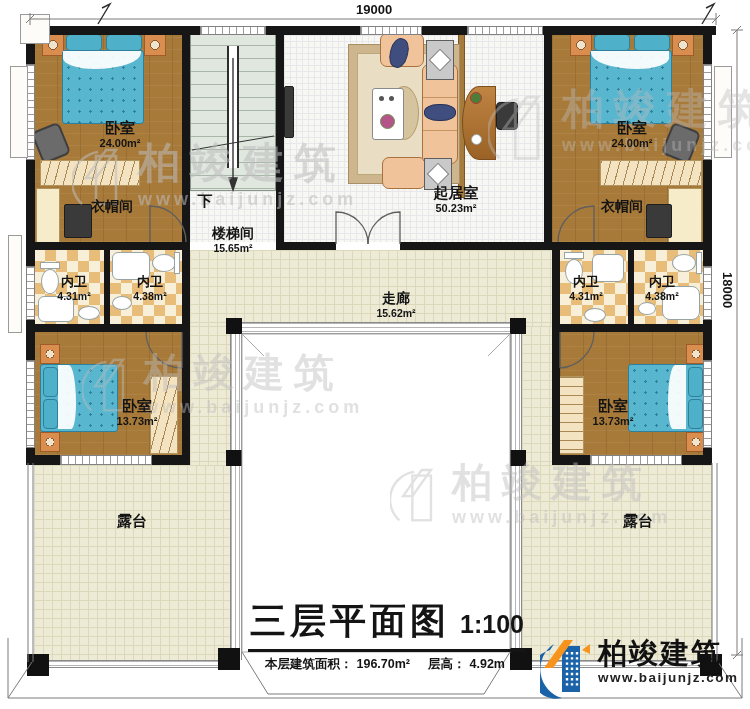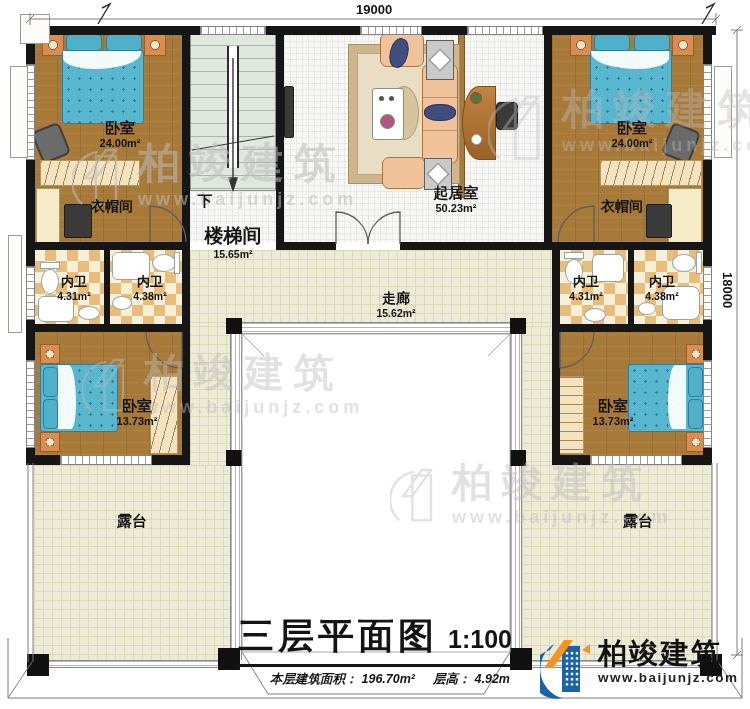--- a/index.html
+++ b/index.html
@@ -55,26 +55,26 @@
   .rl .nm{font-size:15px;}
   .rl .ar{font-size:11px;}
   .rl.sm .nm{font-size:13px;}
   .rl.sm .ar{font-size:10.5px;}
   .dimlab{position:absolute;font-size:13px;font-weight:bold;z-index:40;}
   
   .wm{position:absolute;display:flex;align-items:flex-start;color:#bdbdbd;opacity:.55;z-index:30;pointer-events:none;}
   .wm .tx{font-size:42px;font-weight:bold;letter-spacing:10px;line-height:1;}
   .wm .ur{font-size:18px;font-weight:bold;letter-spacing:4px;line-height:1;margin-top:6px;}
   
-  #titleblock{position:absolute;left:375px;top:597px;transform:translateX(-50%);text-align:right;z-index:45;margin-top:15px;}
+  #titleblock{position:absolute;left:387px;top:597px;transform:translateX(-50%);text-align:center;z-index:45;}
   #titlemain{display:inline-block;border-bottom:3px solid #141414;padding:0 2px 3px 2px;white-space:nowrap;}
   #titlemain .t1{font-size:36px;font-weight:bold;letter-spacing:4px;}
   #titlemain .t2{font-size:25px;font-weight:bold;margin-left:10px;}
   #subtitle{font-size:12.5px;font-weight:bold;margin-top:4px;white-space:nowrap;}
-  #subtitle span{margin-right:4px;font-style:italic;}
+  #subtitle span{margin-right:4px;}
   #subtitle .gap{margin-left:14px;}
   #logo{position:absolute;left:540px;top:638px;display:flex;align-items:flex-start;z-index:46;}
   #logotext{margin-left:6px;}
   #logoname{font-size:29px;font-weight:900;letter-spacing:2px;line-height:1.1;color:#111;}
   #logourl{font-size:13.5px;font-weight:bold;letter-spacing:1.5px;color:#222;}
   svg.overlay{position:absolute;left:0;top:0;z-index:25;pointer-events:none;}
 </style>
 </head>
 <body>
 
@@ -333,21 +333,21 @@
     <div class="nm">卧室</div>
     <div class="ar">24.00m²</div>
   </div>
   <div class="rl" style="left:112px;top:198px">
     <div class="nm" style="font-size:14px">衣帽间</div>
   </div>
   <div class="rl" style="left:205px;top:192px">
     <div class="nm">下</div>
   </div>
   <div class="rl sm" style="left:233px;top:225px">
-    <div class="nm" style="font-size:19px">楼梯间</div>
+    <div class="nm" style="font-size:14px">楼梯间</div>
     <div class="ar">15.65m²</div>
   </div>
   <div class="rl" style="left:456px;top:184px">
     <div class="nm">起居室</div>
     <div class="ar">50.23m²</div>
   </div>
   <div class="rl" style="left:632px;top:119px">
     <div class="nm">卧室</div>
     <div class="ar">24.00m²</div>
   </div>

